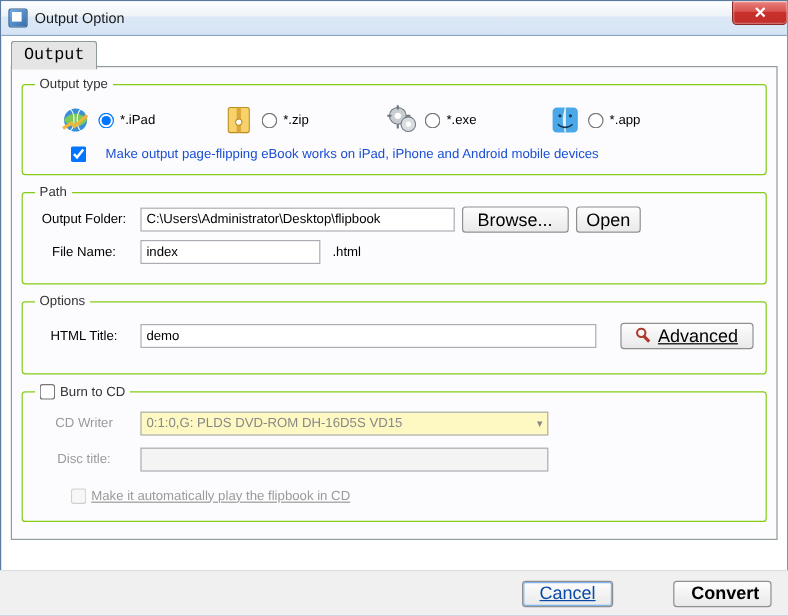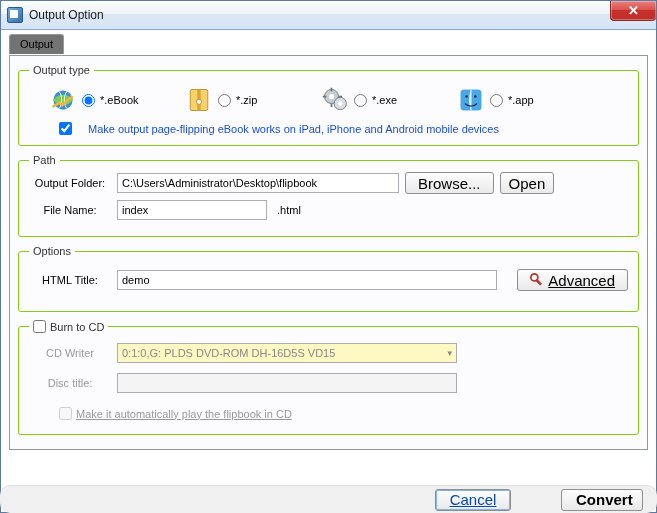--- a/index.html
+++ b/index.html
@@ -35,23 +35,24 @@
   color:#fff;font-weight:bold;font-size:13px;
   box-shadow: inset 0 0 0 1px rgba(255,255,255,.3);
 }
 .content { padding: 4px 8px 0 8px; }
 .tabstrip { height: 22px; position: relative; }
 .tab {
   position:absolute; left:0; top:0;
   padding: 3px 10px 4px 10px;
   border: 1px solid #919b9c;
   border-bottom: none;
-  background: #737373;
+  background: #e5e5e5;
   border-radius: 3px 3px 0 0;
-  font-size:11px;
+  font-size:14px;
+  font-family:Liberation Mono, monospace;
 }
 .tabpanel {
   border: 1px solid #919b9c;
   margin-top: -1px;
   padding: 8px 8px 6px 8px;
   background:#fcfcfe;
 }
 fieldset {
   border: 1px solid #84cc16;
   border-radius: 3px;
@@ -87,22 +88,22 @@
   border:1px solid #abadb3; height:20px; background:#fef9c3; display:flex;
   align-items:center; justify-content:space-between; padding:0 4px; color:#888;
   width:340px;
 }
 .select .chev{font-size:9px;color:#888;}
 .burn-legend{display:flex;align-items:center;gap:4px;}
 .disabled-text{color:#9a9a9a;}
 .footer {
   position:absolute; bottom:0; left:0; right:0;
   background:#f0f0f0; border-top:1px solid #dfdfdf;
-  height:28px; display:flex; align-items:center; justify-content:flex-end;
-  padding:0 14px; gap:10px;border-radius:10px;
+  height:38px; display:flex; align-items:center; justify-content:flex-end;
+  padding:0 14px; gap:10px;
 }
 .footer button.primary{ font-weight:bold; padding:0 14px;margin-left:40px;}
 .footer .cancel{ color:#0a4aa8; box-shadow:0 0 0 1px #7eb4ea inset;}
 .underline{text-decoration:underline;}
 </style>
 </head>
 <body>
 
 <div class="titlebar">
   <span class="icon"></span>
@@ -125,21 +126,21 @@
           <span class="icn">
             <svg viewBox="0 0 32 32">
                 <circle cx="16" cy="16" r="11" fill="#3a90d8"></circle>
                 <path d="M5 16c5-8 17-8 22 0-5 8-17 8-22 0z" fill="#7ecb5a"></path>
                 <path d="M10 5c6 3 6 19 0 22M22 5c-6 3-6 19 0 22" stroke="#fff" stroke-width="1" fill="none"></path>
                 <path d="M4 24l8-5 3 3 10-9" stroke="#f3b53a" stroke-width="3" fill="none"></path>
                 <path d="M24 10l4 2-2 4z" fill="#f3b53a"></path>
               </svg>
           </span>
           <input type="radio" name="ot" checked="" style="">
-          <span>*.eBook</span>
+          <span>*.iPad</span>
         </div>
         <div class="type-item">
           <span class="icn">
             <svg viewBox="0 0 32 32">
                 <rect x="6" y="4" width="20" height="24" rx="2" fill="#f7d26a" stroke="#b98c1e"></rect>
                 <rect x="14" y="4" width="4" height="24" fill="#d9a63a"></rect>
                 <circle cx="16" cy="18" r="3" fill="#fff" stroke="#b98c1e"></circle>
               </svg>
           </span>
           <input type="radio" name="ot" style="">
@@ -176,21 +177,21 @@
       <div class="mobile-row">
         <input type="checkbox" checked="" style="">
         <span class="link">Make output page-flipping eBook works on iPad, iPhone and Android mobile devices</span>
       </div>
     </fieldset>
 
     <fieldset>
       <legend>Path</legend>
       <div class="row">
         <label class="lbl">Output Folder:</label>
-        <input type="text" style="width: 282px;" value="C:\Users\Administrator\Desktop\flipbook">
+        <input type="text" style="width: 262px;" value="C:\Users\Administrator\Desktop\flipbook">
         <button class="btn" style="margin-left:6px">Browse...</button>
         <button class="btn" style="margin-left:6px;padding:0 8px">Open</button>
       </div>
       <div class="row">
         <label class="lbl">File Name:</label>
         <input type="text" style="width: 150px;" value="index">
         <span style="margin-left:10px">.html</span>
       </div>
     </fieldset>
 

